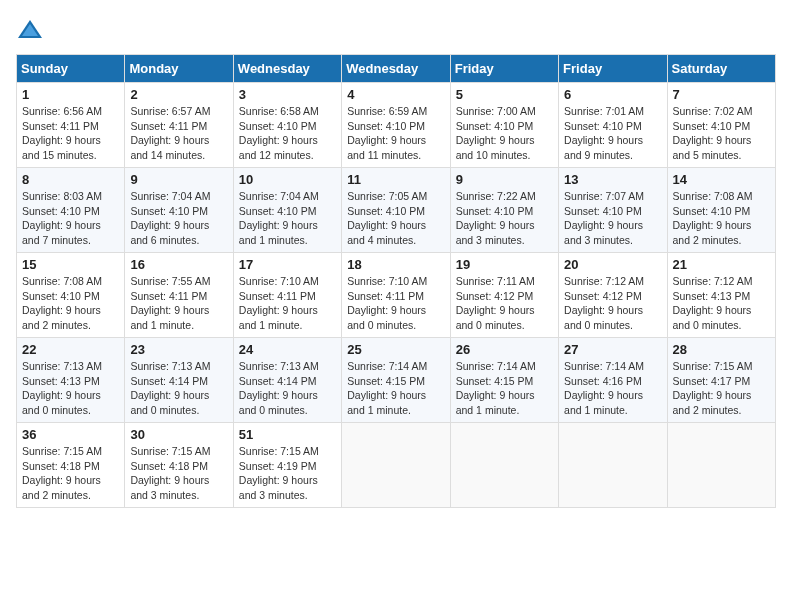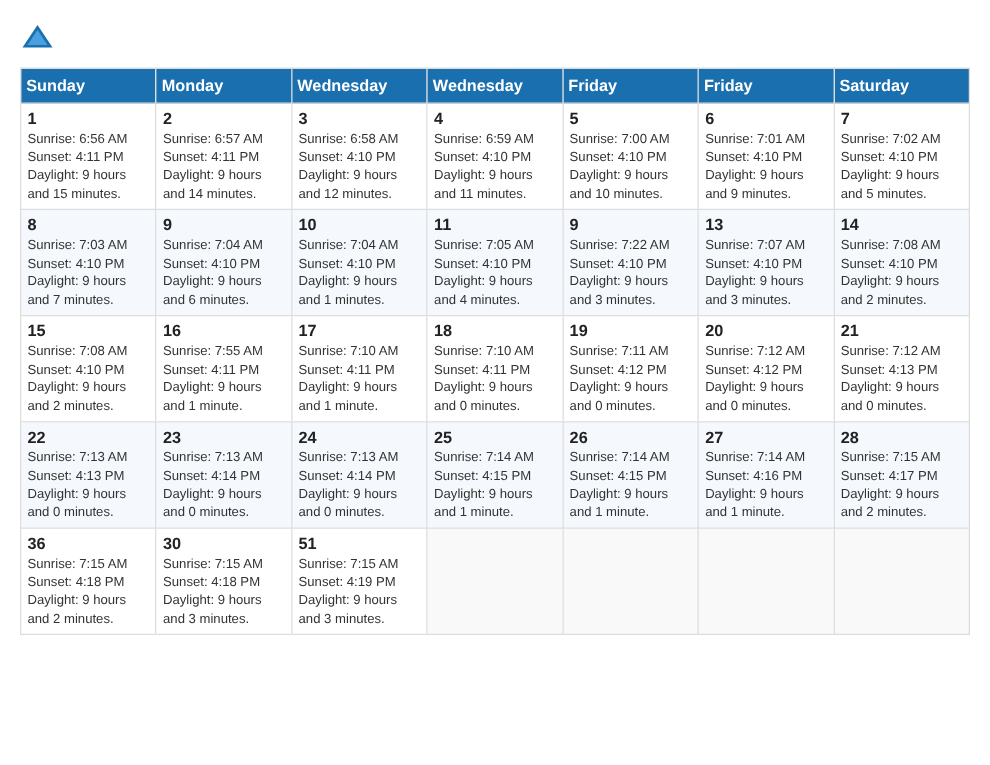--- a/index.html
+++ b/index.html
@@ -155,21 +155,21 @@
         <td>
         <span class="day-number">7</span>
         <span class="cell-text">Sunrise: 7:02 AM</span><br>
         <span class="cell-text">Sunset: 4:10 PM</span><br>
         <span class="cell-text">Daylight: 9 hours and 5 minutes.</span>
       </td>
       </tr>
       <tr>
         <td>
         <span class="day-number">8</span>
-        <span class="cell-text">Sunrise: 7:03 AM</span><br>
+        <span class="cell-text">Sunrise: 8:03 AM</span><br>
         <span class="cell-text">Sunset: 4:10 PM</span><br>
         <span class="cell-text">Daylight: 9 hours and 7 minutes.</span>
       </td>
         <td>
         <span class="day-number">9</span>
         <span class="cell-text">Sunrise: 7:04 AM</span><br>
         <span class="cell-text">Sunset: 4:10 PM</span><br>
         <span class="cell-text">Daylight: 9 hours and 6 minutes.</span>
       </td>
         <td>

